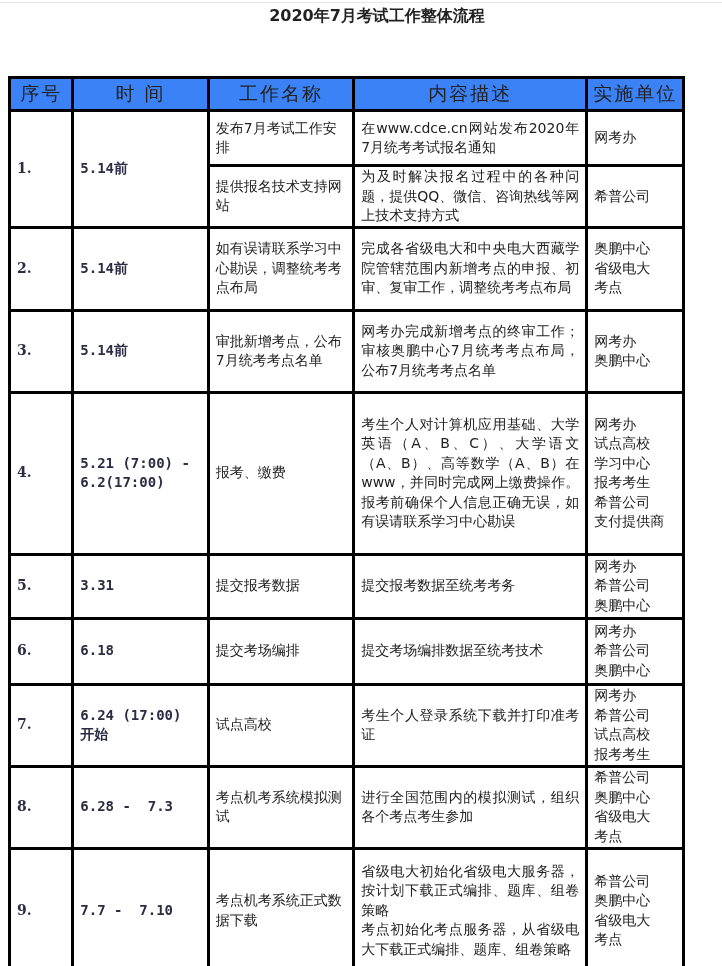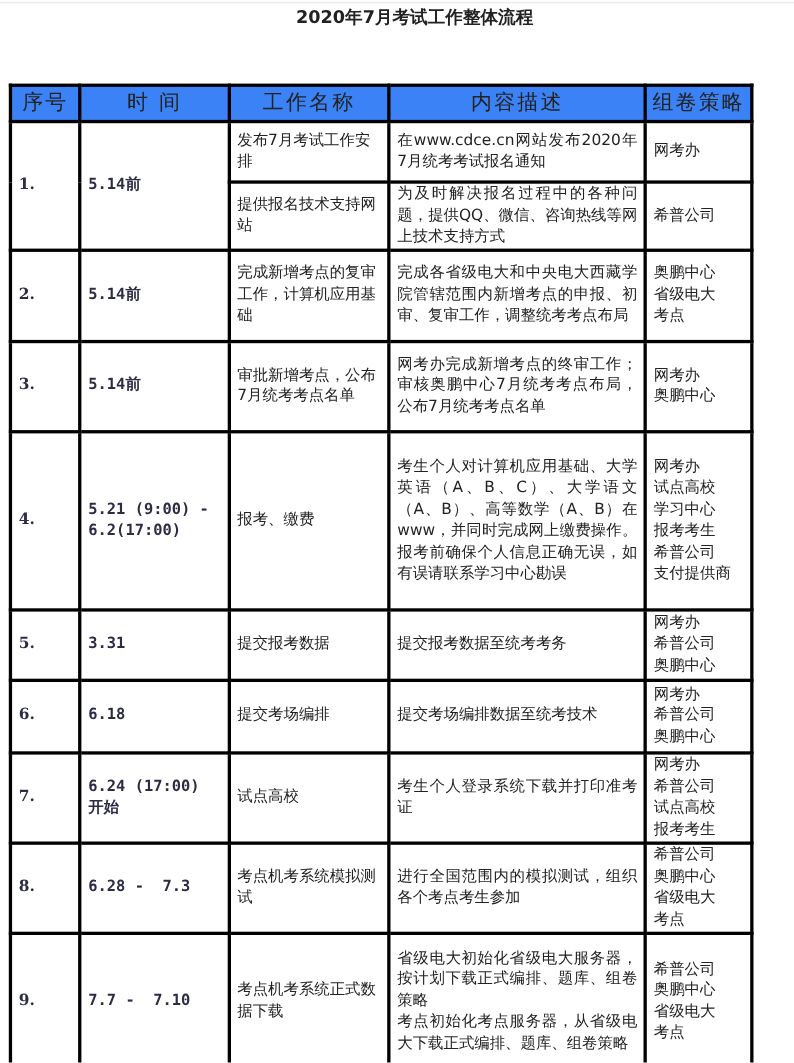--- a/index.html
+++ b/index.html
@@ -34,21 +34,21 @@
       <col class="c-name">
       <col class="c-desc">
       <col class="c-unit">
   </colgroup>
   <thead>
     <tr>
       <th>序号</th>
       <th>时 间</th>
       <th>工作名称</th>
       <th>内容描述</th>
-      <th>组卷策略</th>
+      <th>实施单位</th>
     </tr>
   </thead>
   <tbody>
 
     <tr style="height:55px;">
       <td class="no" rowspan="2">1.</td>
       <td class="time" rowspan="2">5.14前</td>
       <td class="name">发布7月考试工作安排</td>
       <td class="desc">在www.cdce.cn网站发布2020年7月统考考试报名通知</td>
       <td class="unit">
@@ -59,21 +59,21 @@
       <td class="name">提供报名技术支持网站</td>
       <td class="desc">为及时解决报名过程中的各种问题，提供QQ、微信、咨询热线等网上技术支持方式</td>
       <td class="unit">
         <span class="unit-line">希普公司</span>
       </td>
     </tr>
 
     <tr style="height:83px;">
       <td class="no">2.</td>
       <td class="time">5.14前</td>
-      <td class="name">完成新增考点的复审工作，计算机应用基础</td>
+      <td class="name">如有误请联系学习中心勘误，调整统考考点布局</td>
       <td class="desc">完成各省级电大和中央电大西藏学院管辖范围内新增考点的申报、初审、复审工作，调整统考考点布局</td>
       <td class="unit">
         <span class="unit-line">奥鹏中心</span>
         <span class="unit-line">省级电大</span>
         <span class="unit-line">考点</span>
       </td>
     </tr>
 
     <tr style="height:82px;">
       <td class="no">3.</td>
@@ -82,21 +82,21 @@
       <td class="desc">网考办完成新增考点的终审工作；审核奥鹏中心7月统考考点布局，公布7月统考考点名单</td>
       <td class="unit">
         <span class="unit-line">网考办</span>
         <span class="unit-line">奥鹏中心</span>
       </td>
     </tr>
 
     <tr style="height:162px;">
       <td class="no">4.</td>
       <td class="time">
-        <span class="unit-line">5.21 (9:00) -</span>
+        <span class="unit-line">5.21 (7:00) -</span>
         <span class="unit-line">6.2(17:00)</span>
       </td>
       <td class="name">报考、缴费</td>
       <td class="desc"><span>考生个人对</span><span class="b">计算机应用基础、大学英语（A、B、C）、大学语文（A、B）、高等数学（A、B）</span><span>在www，并同时完成网上缴费操作。报考前确保个人信息正确无误，如有误请联系学习中心勘误</span></td>
       <td class="unit">
         <span class="unit-line">网考办</span>
         <span class="unit-line">试点高校</span>
         <span class="unit-line">学习中心</span>
         <span class="unit-line">报考考生</span>
         <span class="unit-line">希普公司</span>

